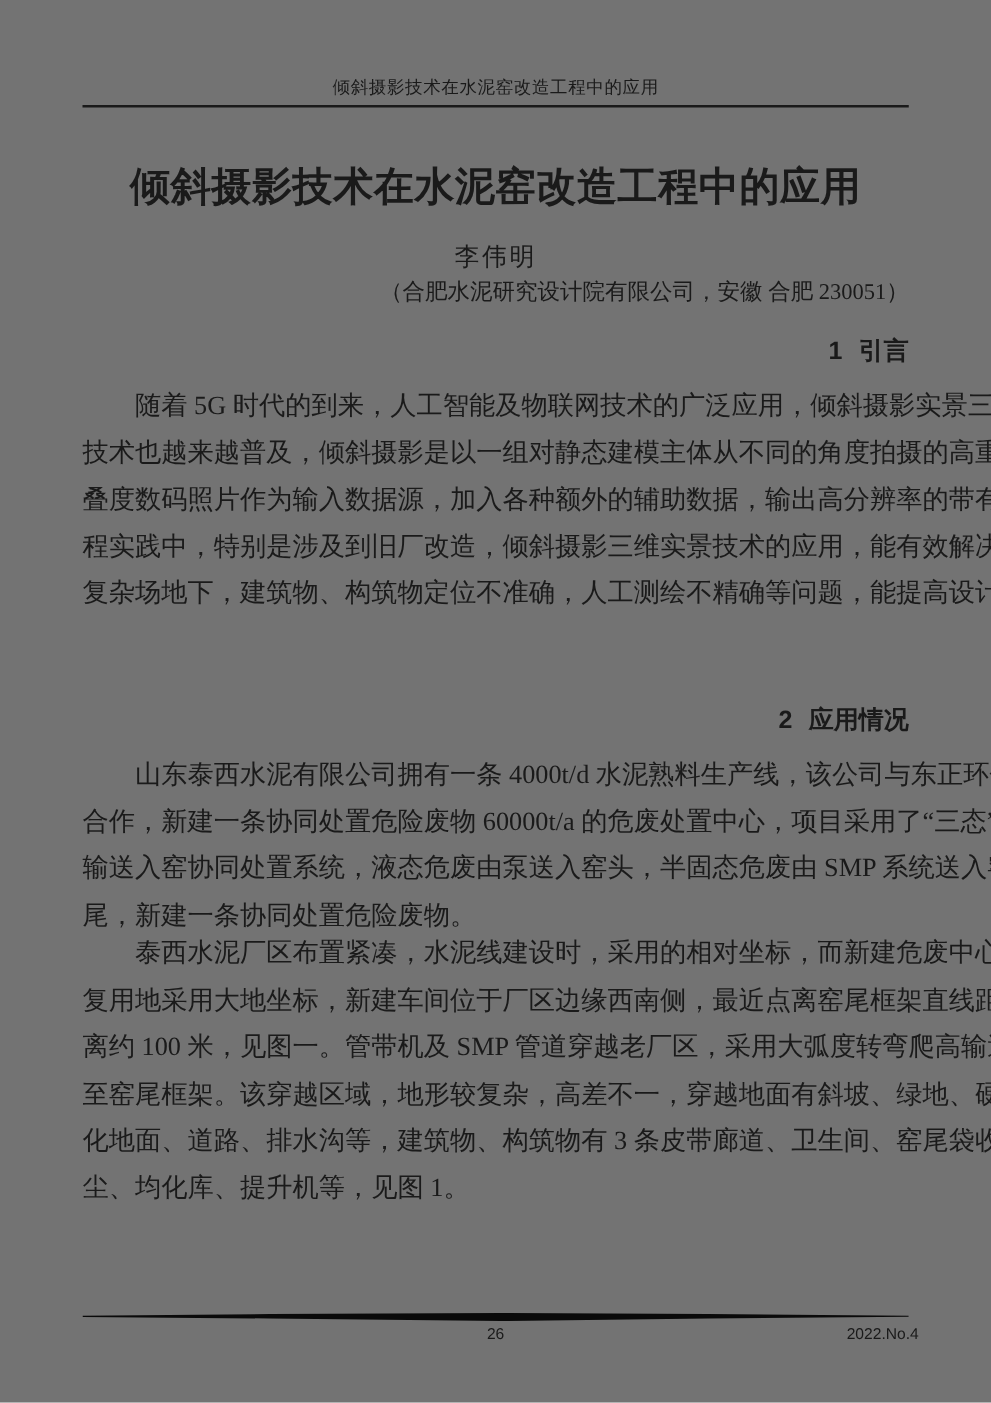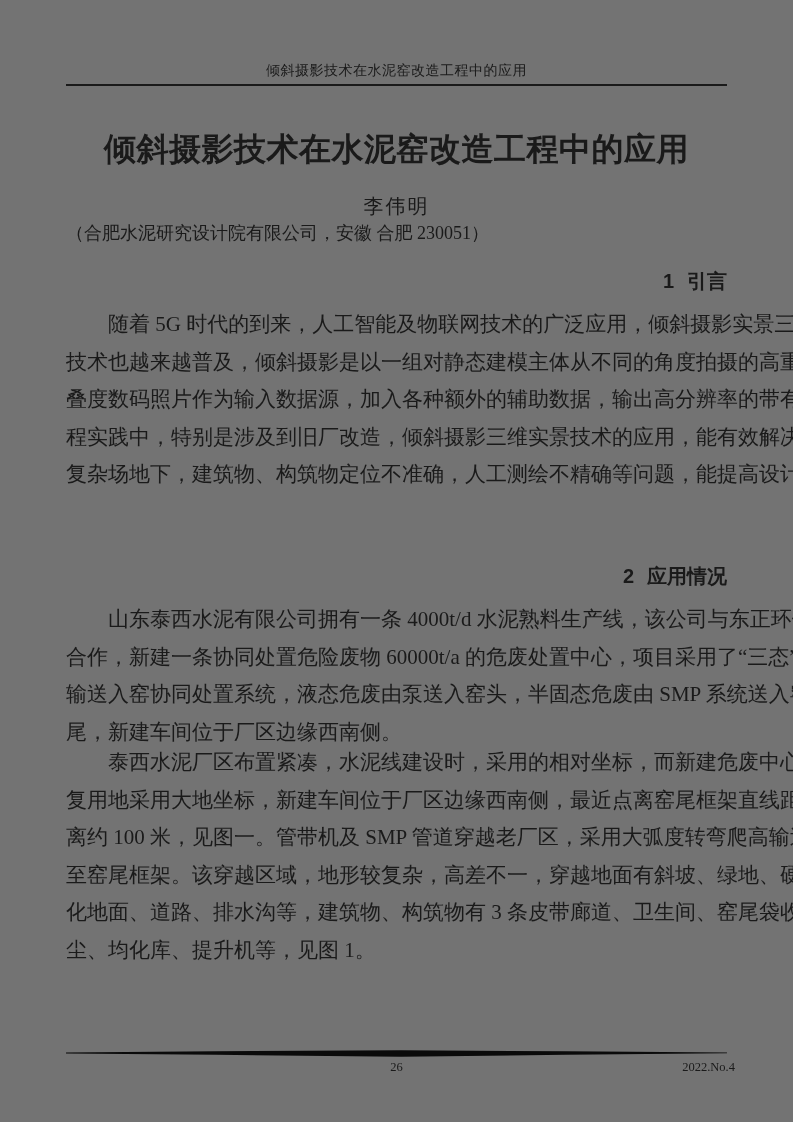--- a/index.html
+++ b/index.html
@@ -26,21 +26,21 @@
     text-align:center;
     font-family:"Liberation Sans", sans-serif;
     font-weight:bold;font-size:32px;line-height:46px;letter-spacing:0.5px;
   }
   .author{
     top:194px;height:24px;line-height:24px;
     text-align:center;font-size:20px;letter-spacing:2px;
   }
   .affiliation{
     top:220px;height:26px;line-height:26px;
-    text-align:left;font-size:18px;
+    text-align:right;font-size:18px;
   }
 
   .sec-heading{
     margin:0;
     font-family:"Liberation Sans", sans-serif;
     font-weight:bold;font-size:20px;line-height:30px;text-align:right;
   }
   .sec-heading .sec-num{display:inline-block;margin-right:13px;}
   .sec-1{top:266px;}
   .sec-2{top:561px;}
@@ -55,21 +55,21 @@
     text-justify:inter-character;
     white-space:nowrap;
   }
   .line.first{text-indent:42px;}
   .line.last{text-align-last:left;}
 
   .footer-bar{top:1050px;height:7px;}
   .footer-bar svg{display:block;}
   .footer-row{
     top:1058px;height:18px;line-height:18px;
-    font-family:Liberation Serif, serif;font-size:12.5px;
+    font-family:Liberation Sans, sans-serif;font-size:12.5px;
   }
   .page-number{position:absolute;left:0;width:100%;text-align:center;}
   .issue-label{position:absolute;right:-8px;}
 </style>
 </head>
 <body>
 
 <div class="page">
 
   <div class="abs running-title">倾斜摄影技术在水泥窑改造工程中的应用</div>
@@ -92,21 +92,21 @@
   </div>
 
   <h2 class="abs sec-heading sec-2">
     <span class="sec-num">2</span><span>应用情况</span>
   </h2>
 
   <div class="abs para para-2">
     <div class="line first">山东泰西水泥有限公司拥有一条 4000t/d 水泥熟料生产线，该公司与东正环保</div>
     <div class="line">合作，新建一条协同处置危险废物 60000t/a 的危废处置中心，项目采用了“三态”</div>
     <div class="line">输送入窑协同处置系统，液态危废由泵送入窑头，半固态危废由 SMP 系统送入窑</div>
-    <div class="line last">尾，新建车间位于厂区边缘西南侧。</div>
+    <div class="line last">尾，新建一条协同处置危险废物。</div>
   </div>
 
   <div class="abs para para-3">
     <div class="line first">泰西水泥厂区布置紧凑，水泥线建设时，采用的相对坐标，而新建危废中心批</div>
     <div class="line">复用地采用大地坐标，新建车间位于厂区边缘西南侧，最近点离窑尾框架直线距</div>
     <div class="line">离约 100 米，见图一。管带机及 SMP 管道穿越老厂区，采用大弧度转弯爬高输送</div>
     <div class="line">至窑尾框架。该穿越区域，地形较复杂，高差不一，穿越地面有斜坡、绿地、硬</div>
     <div class="line">化地面、道路、排水沟等，建筑物、构筑物有 3 条皮带廊道、卫生间、窑尾袋收</div>
     <div class="line last">尘、均化库、提升机等，见图 1。</div>
   </div>

